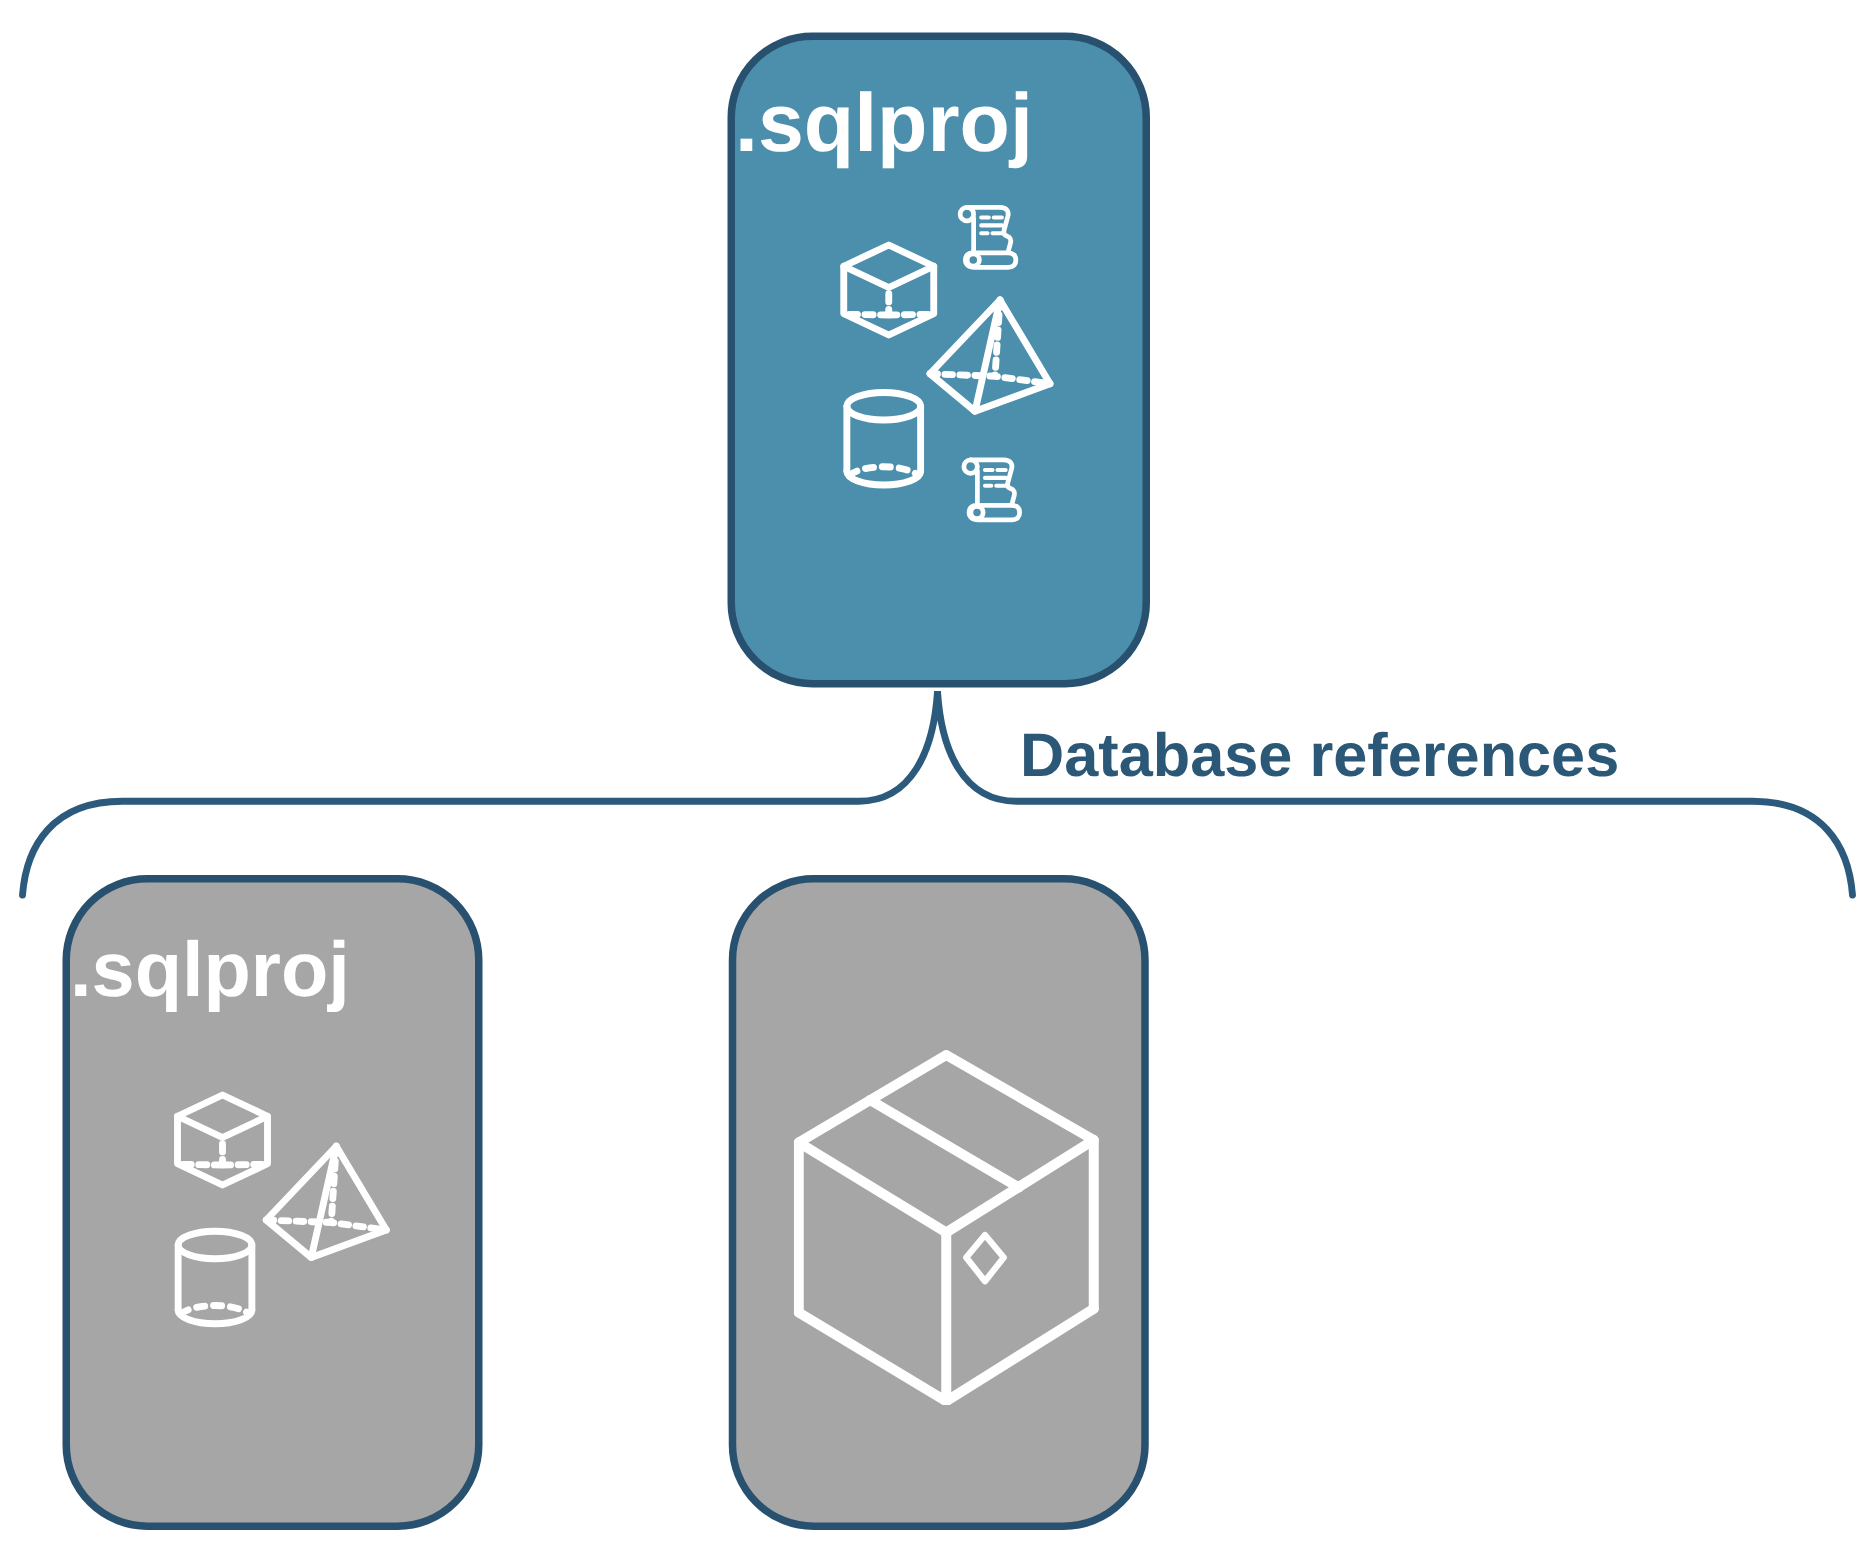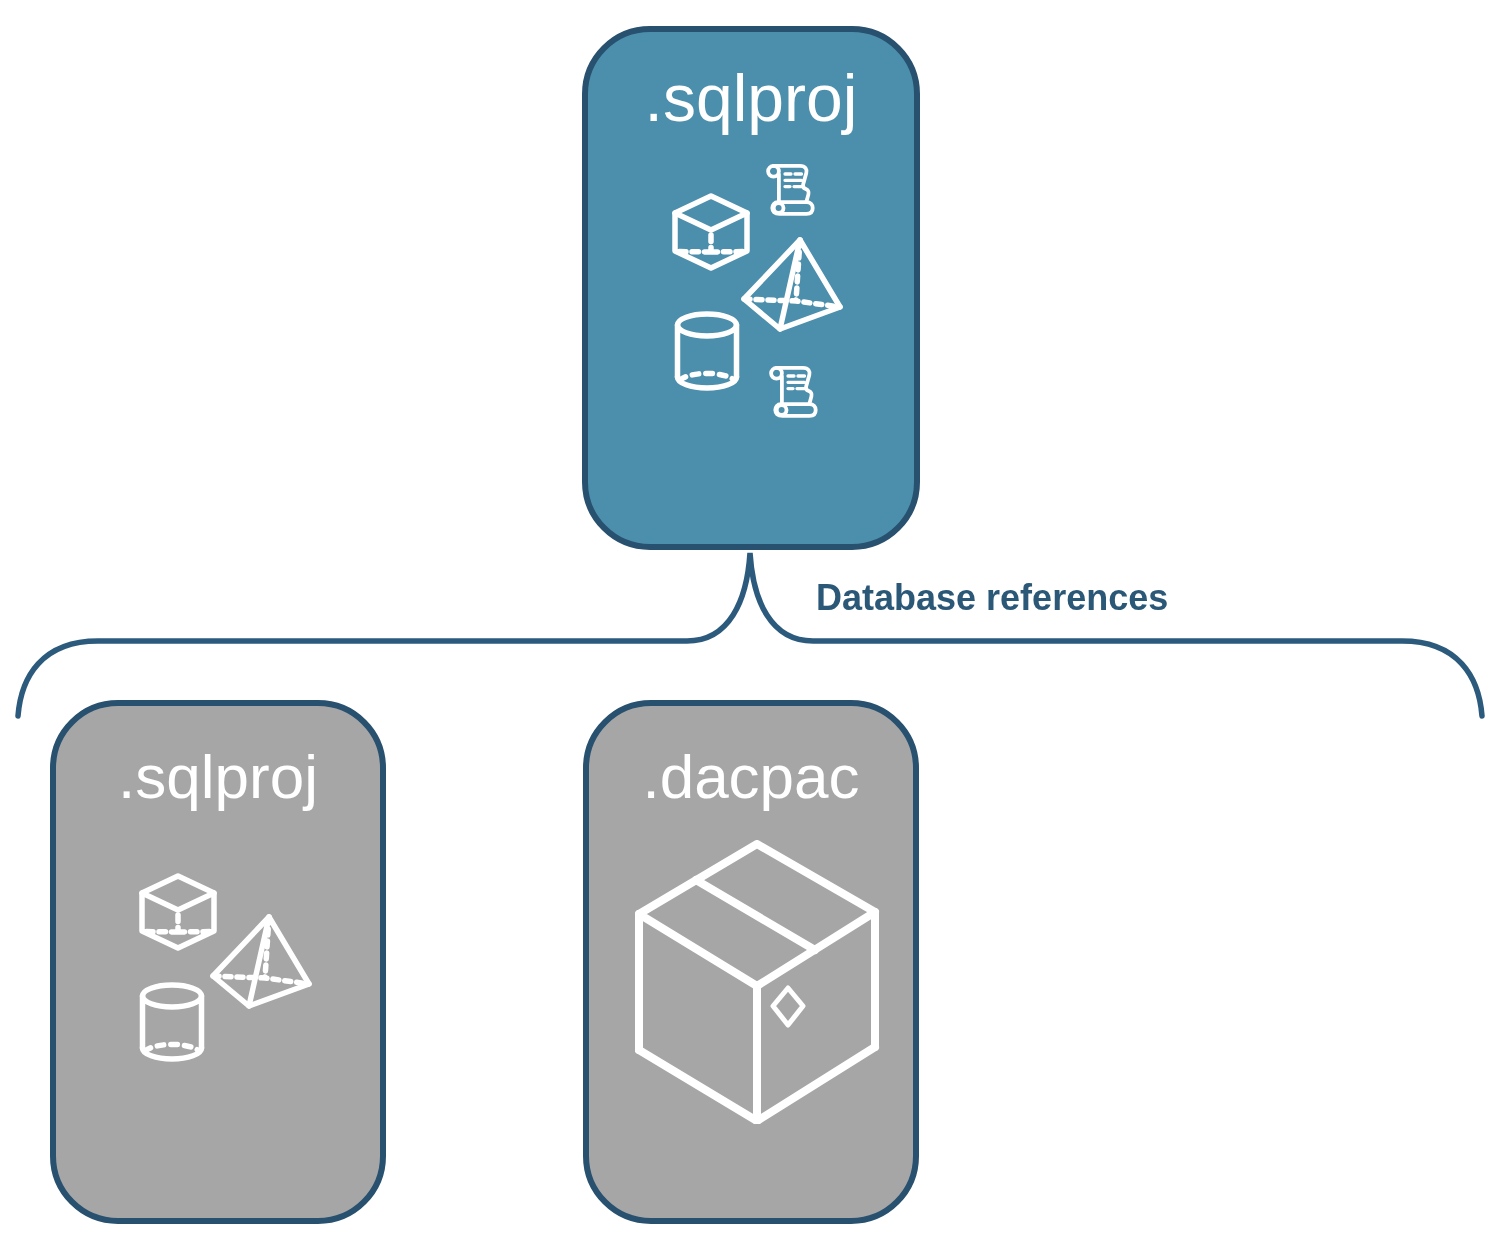--- a/index.html
+++ b/index.html
@@ -10,34 +10,34 @@
   .node{
     position:absolute;box-sizing:border-box;
     border:6px solid #28506F;border-radius:68px;
   }
   .node.root{left:582px;top:26px;width:338px;height:524px;background:#4C8FAC;}
   .node.child{top:700px;width:336px;height:524px;background:#A6A6A6;}
   .node.child.c0{left:50px;}
   .node.child.c1{left:583px;}
   .node.child.c2{left:1112px;}
   .node-label{
-    display:block;text-align:center;color:#ffffff;font-weight:400;
+    display:block;color:#ffffff;font-weight:700;
     white-space:nowrap;line-height:1.05;
   }
   .node.root .node-label{font-size:66px;margin-top:32px;}
   .node.child .node-label{font-size:62px;margin-top:38px;}
   .icon-svg{position:absolute;display:block;}
   .root .cluster-svg{left:78px;top:128px;width:186px;height:262px;}
   .c0 .cluster-svg{left:78px;top:162px;width:178px;height:198px;}
   .c1 .package-svg{left:46px;top:134px;width:246px;height:284px;}
   .c2 .handtruck-svg{left:40px;top:152px;width:288px;height:270px;}
   .brace-svg{position:absolute;left:0;top:0;width:1500px;height:1250px;pointer-events:none;}
   .connector-label{
     position:absolute;left:816px;top:577px;
-    font-size:36px;font-weight:700;color:#2C5878;white-space:nowrap;
+    font-size:49px;font-weight:700;color:#2C5878;white-space:nowrap;
   }
   .defs-holder{position:absolute;width:0;height:0;overflow:hidden;}
 </style>
 </head>
 <body>
 
 <div class="canvas">
 
   <svg class="defs-holder" aria-hidden="true">
     <defs>
@@ -88,21 +88,20 @@
   <div class="node child c0">
     <div class="node-label">.sqlproj</div>
     <svg class="icon-svg cluster-svg" viewBox="0 0 178 198">
       <use href="#def-cube" transform="translate(2,3)"></use>
       <use href="#def-pyramid" transform="translate(77,46)"></use>
       <use href="#def-cylinder" transform="translate(5,114)"></use>
     </svg>
   </div>
 
   <div class="node child c1">
-    <div class="node-label">.dacpac</div>
     <svg class="icon-svg package-svg" viewBox="0 0 246 284">
       <g stroke="#fff" stroke-width="8" fill="none" stroke-linejoin="round" stroke-linecap="round">
         <path d="M122 4 L240 72 L122 146 L4 74 Z"></path>
         <path d="M61 40 L180 110"></path>
         <path d="M4 74 L4 210 M122 146 L122 281 M240 72 L240 207"></path>
         <path d="M4 210 L122 281 L240 207"></path>
         <path d="M153 148 L168 166 L153 185 L138 166 Z" stroke-width="5"></path>
       </g>
     </svg>
   </div>

